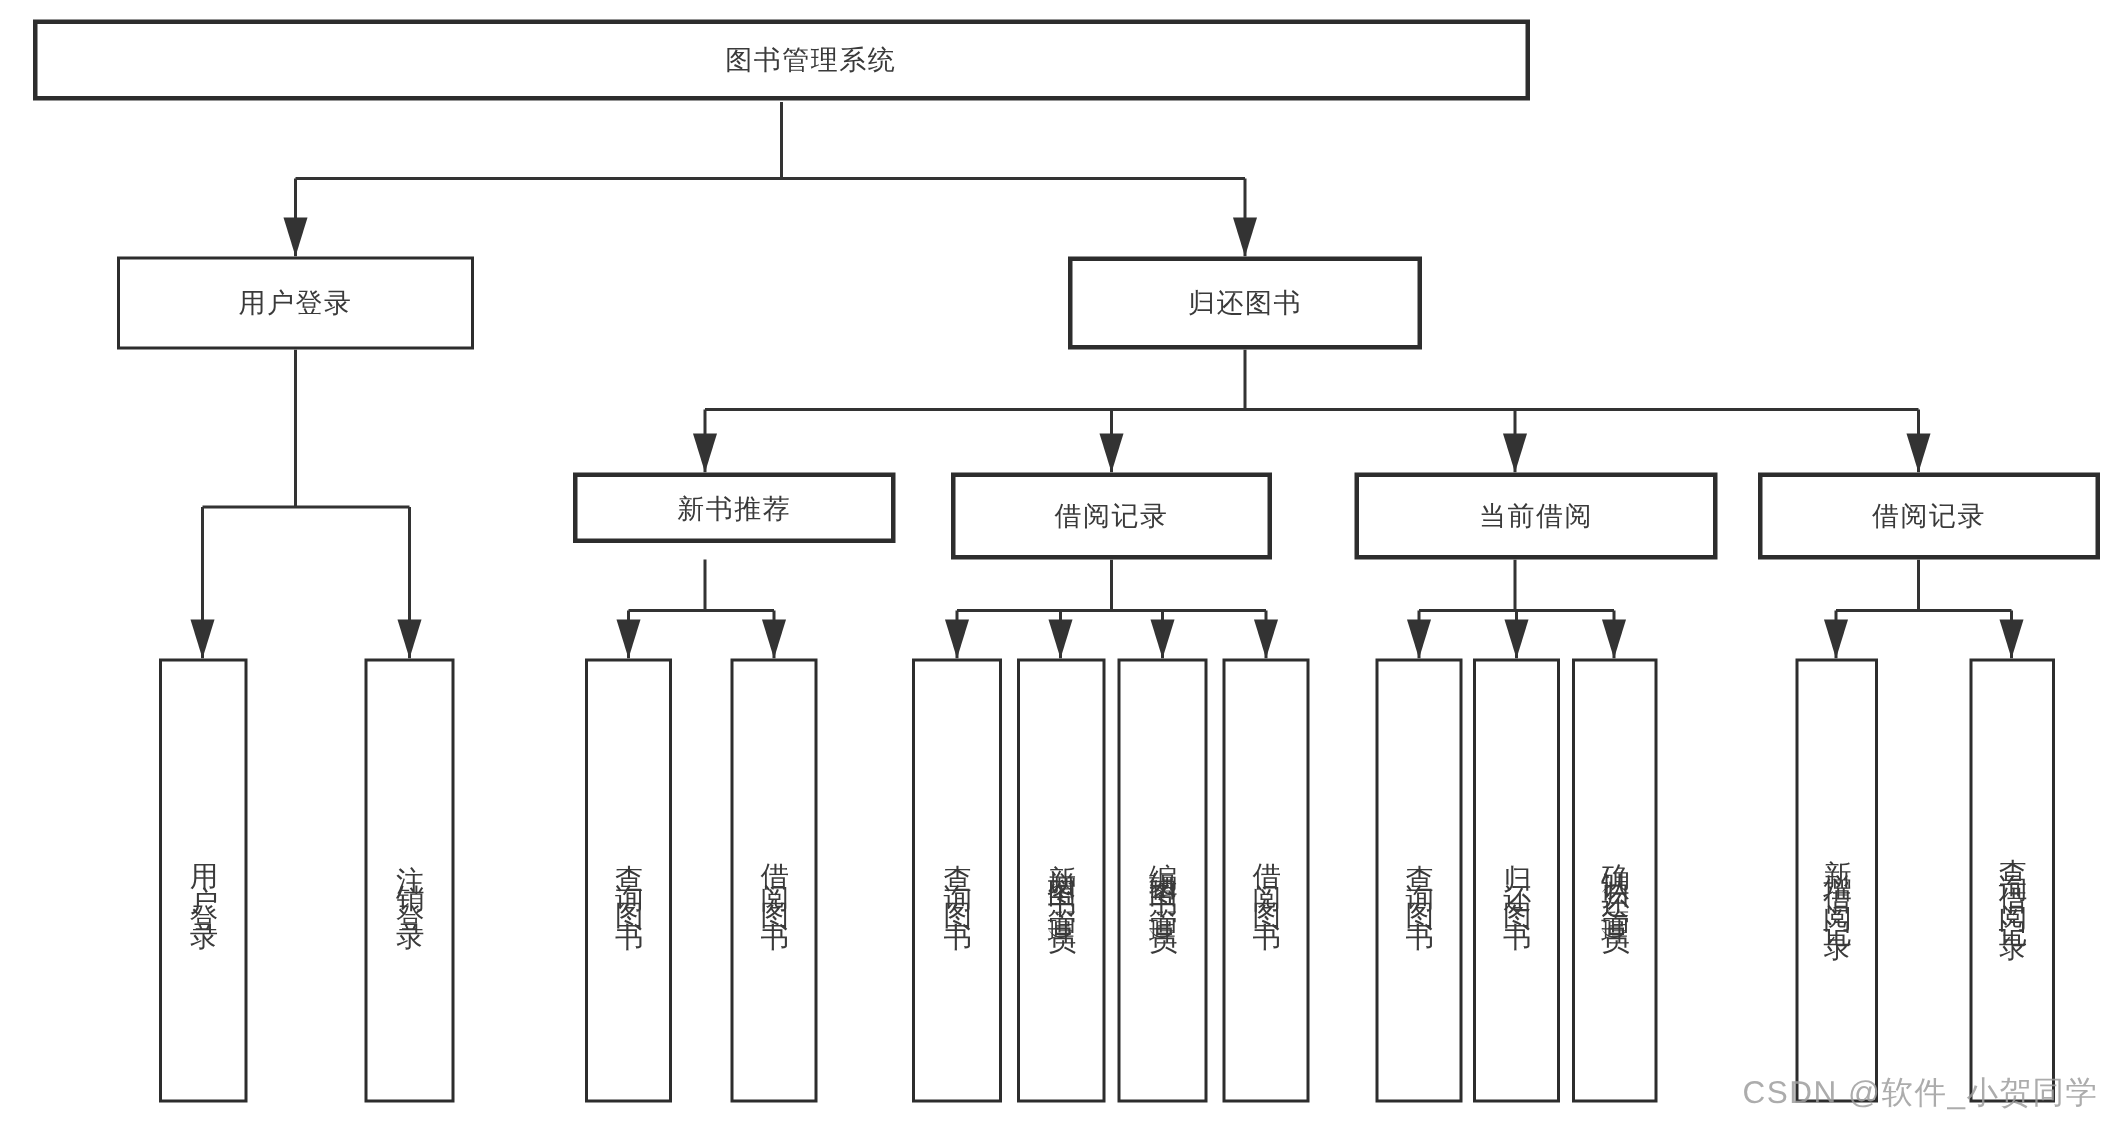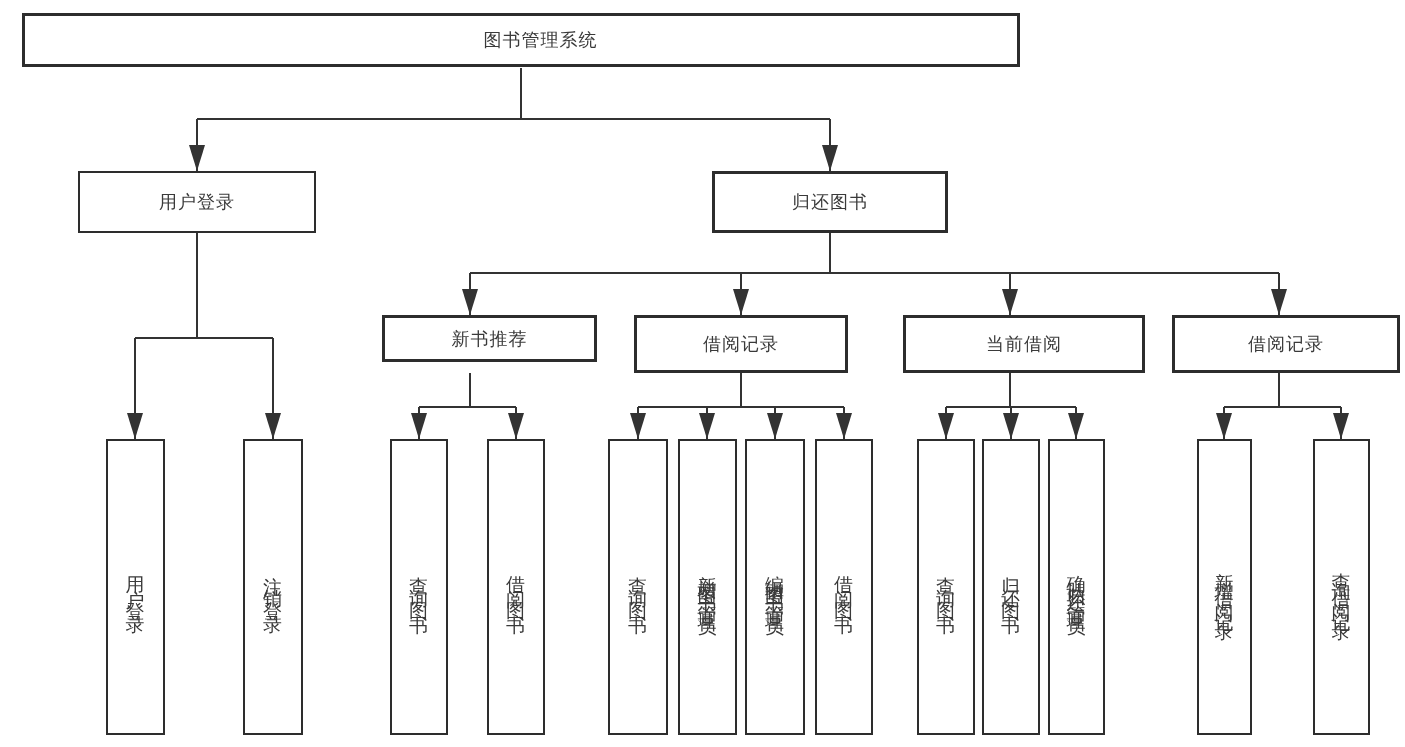--- a/index.html
+++ b/index.html
@@ -154,13 +154,14 @@
   <div class="node vbox vlong l11">
     <span class="vtext">确认归还（管理员）</span>
   </div>
   <div class="node vbox vmed l12">
     <span class="vtext">新增借阅记录</span>
   </div>
   <div class="node vbox vmed l13">
     <span class="vtext">查询借阅记录</span>
   </div>
 
+  <div class="watermark">CSDN @软件_小贺同学</div>
 </div>
 
 </body></html>

